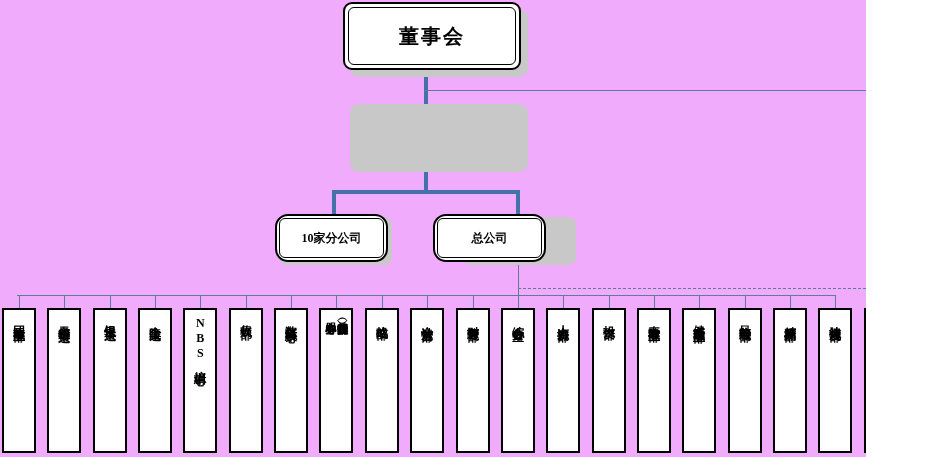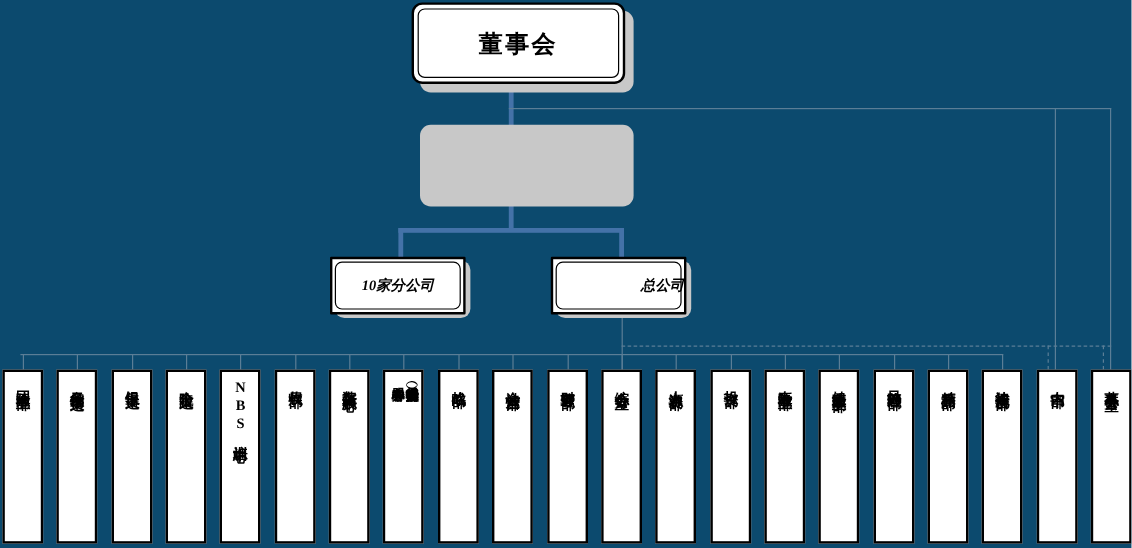--- a/index.html
+++ b/index.html
@@ -2,23 +2,23 @@
 <html><head>
 <meta charset="utf-8">
 <style>
   html, body {
     margin: 0;
     padding: 0;
     background: #ffffff;
   }
   #chart {
     position: relative;
-    width: 943px;
+    width: 866px;
     height: 457px;
-    background: #0c4a6e;
+    background: #f0abfc;
     font-family: "Liberation Serif", "DejaVu Serif", serif;
     overflow: hidden;
   }
 
   
   .topbox {
     position: absolute;
     box-sizing: border-box;
     background: #ffffff;
     border: 2px solid #000000;
@@ -49,26 +49,25 @@
     border-radius: 9px;
     z-index: 4;
   }
 
   
   .midbox {
     position: absolute;
     box-sizing: border-box;
     background: #ffffff;
     border: 2px solid #000000;
-    border-radius: 1px;
+    border-radius: 13px;
     display: flex;
     align-items: center;
     justify-content: center;
     z-index: 6;
-    font-style: italic;
   }
   .midbox .inner {
     position: absolute;
     left: 2px; top: 2px; right: 2px; bottom: 2px;
     border: 1px solid #000000;
     border-radius: 6px;
     pointer-events: none;
   }
   .midbox .cap {
     position: relative;
@@ -181,21 +180,21 @@
     <span class="inner"></span>
     <span class="cap" style="font-size:20px;">董事会</span>
   </div>
 
 
   <div class="midbox" style="left:275px; top:214px; width:113px; height:48px;">
     <span class="inner"></span>
     <span class="cap">10家分公司</span>
   </div>
 
-  <div class="midbox" style="left:459px; top:214px; width:113px; height:48px;justify-content:flex-end;">
+  <div class="midbox" style="left:433px; top:214px; width:113px; height:48px;">
     <span class="inner"></span>
     <span class="cap">总公司</span>
   </div>
 
   <div id="dept-layer">
       <div class="dept" style="left: 2px; top: 308px; width: 34px; height: 145px;">
         <span class="vtext">团险事业部</span>
       </div>
       <div class="dept" style="left: 47px; top: 308px; width: 34px; height: 145px;">
         <span class="vtext">多元行销渠道</span>

